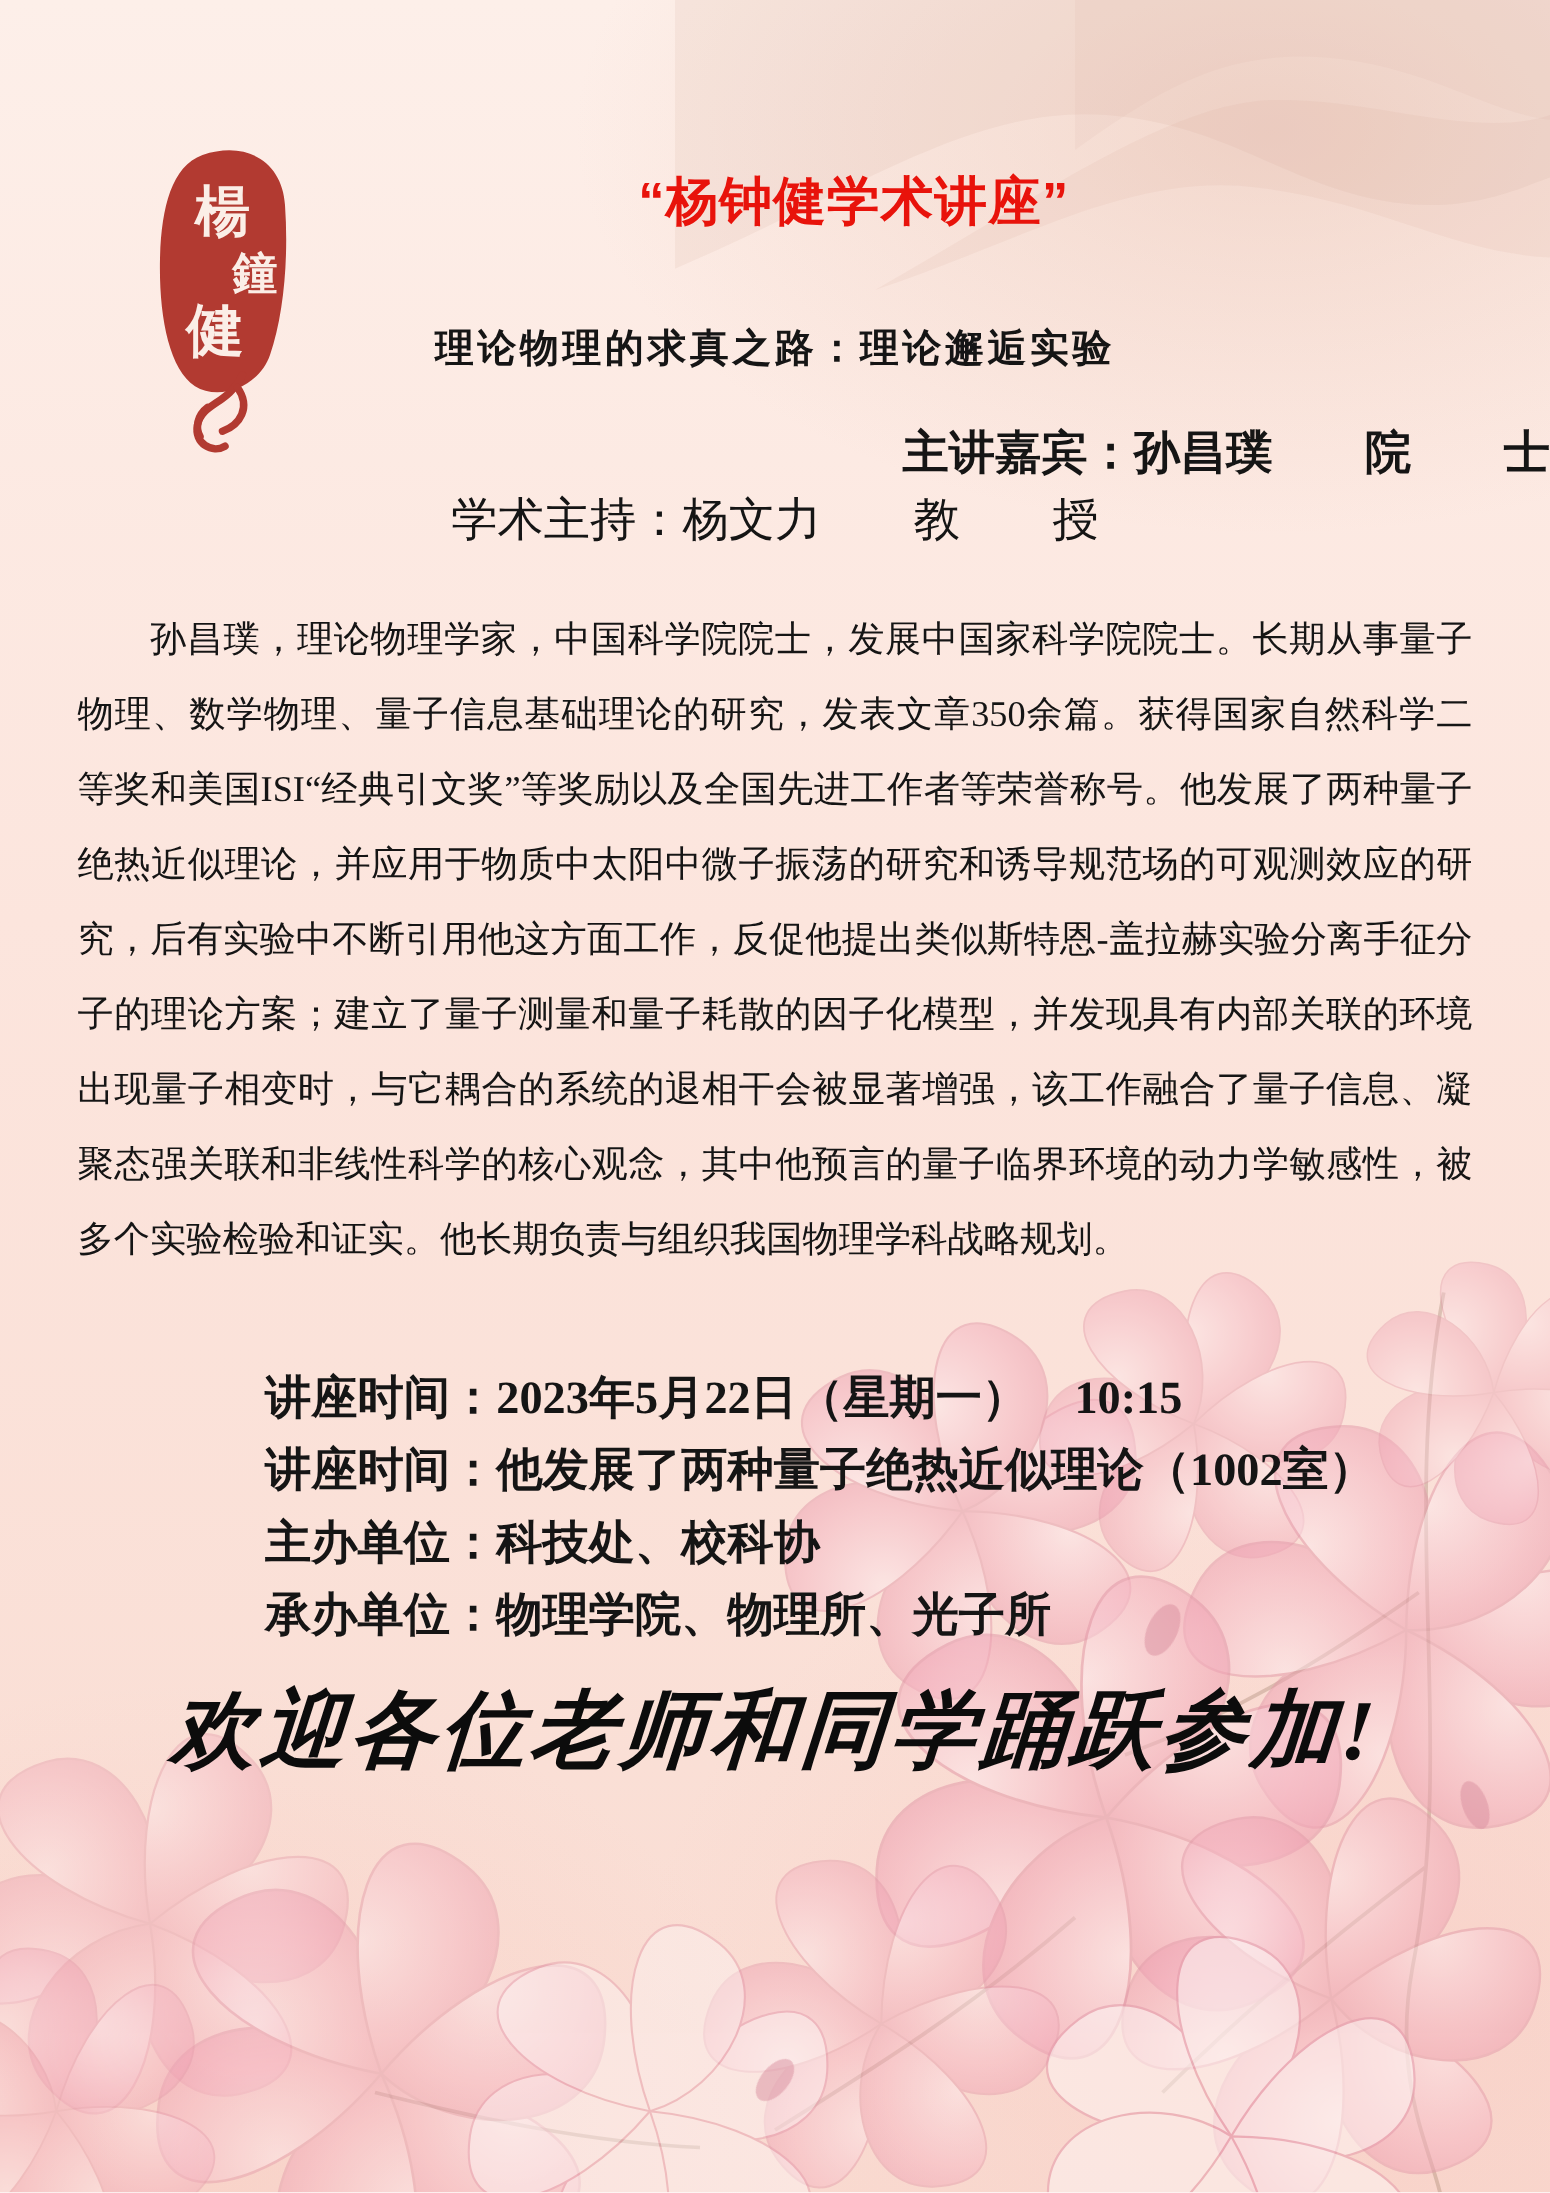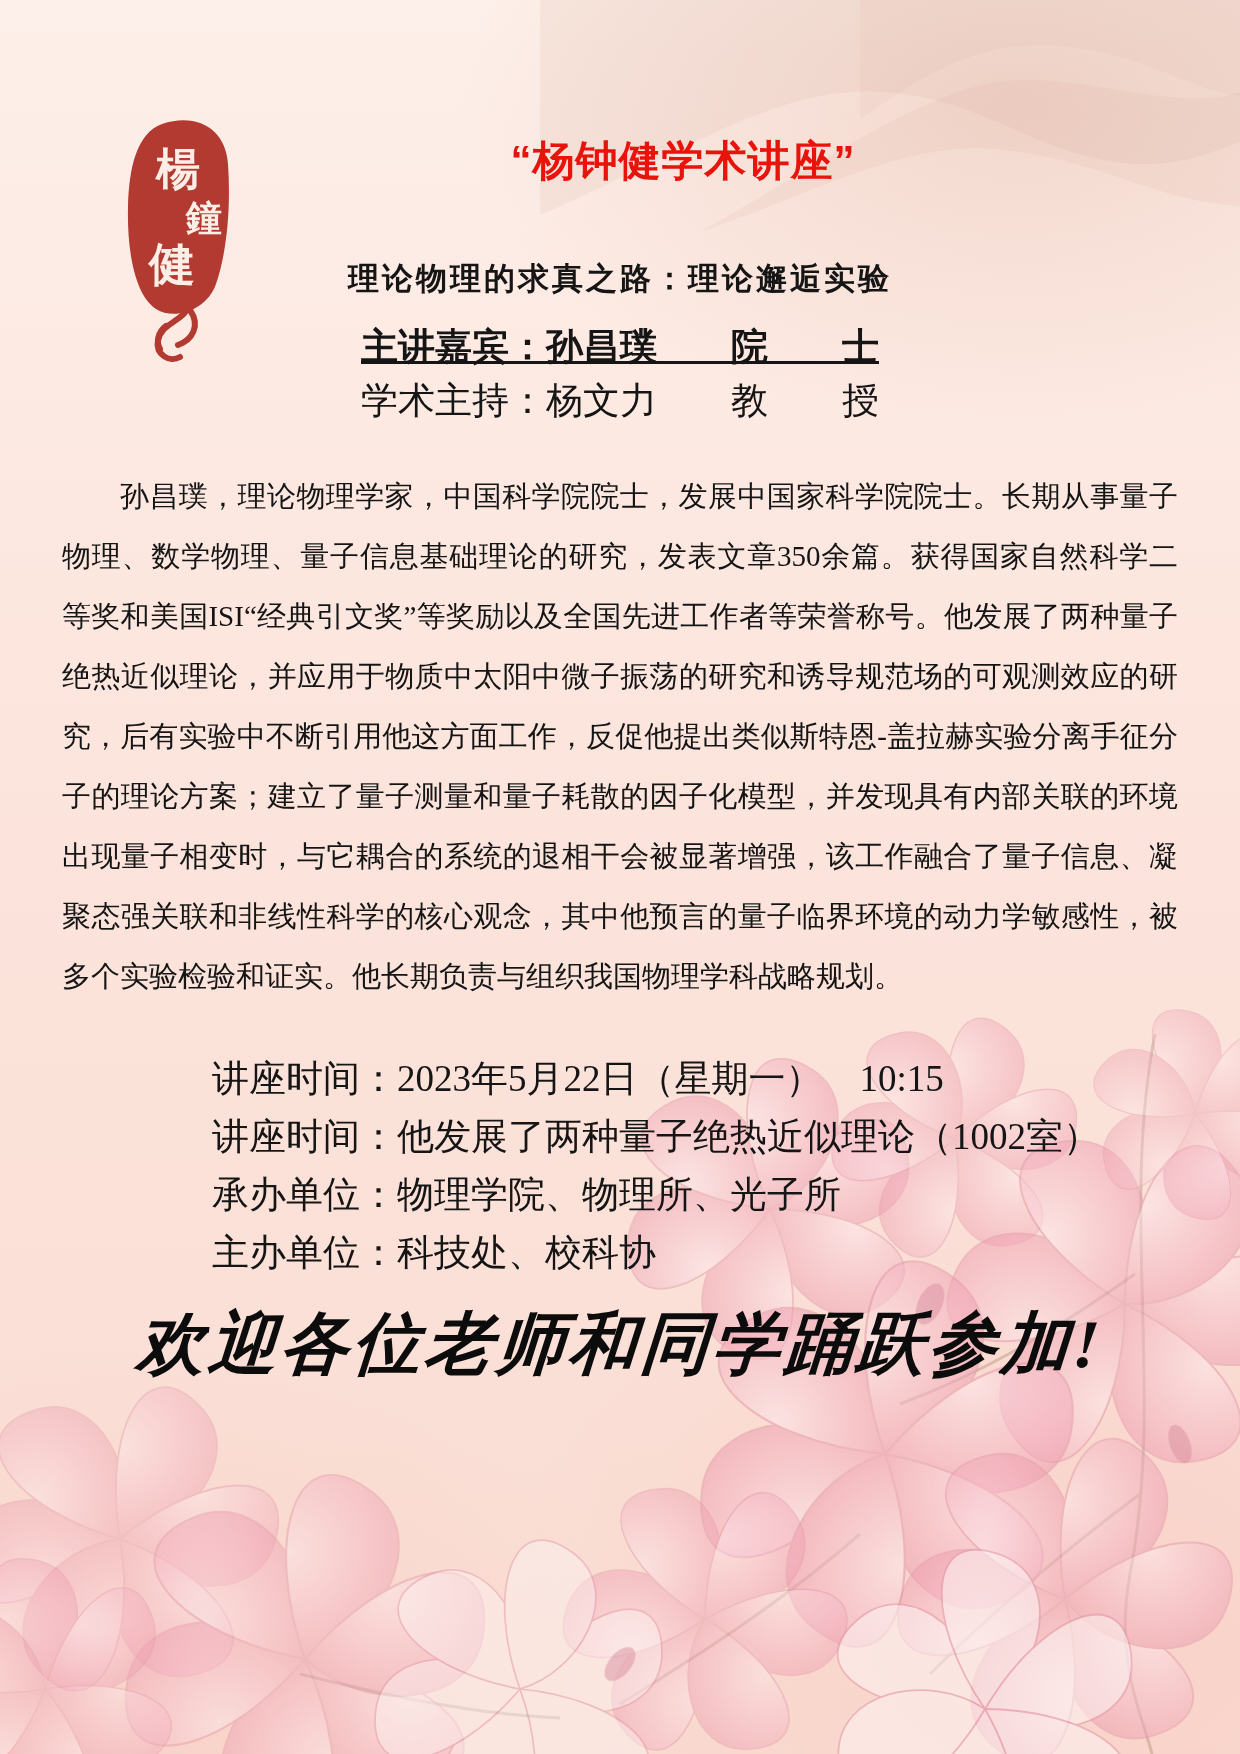--- a/index.html
+++ b/index.html
@@ -24,29 +24,29 @@
     padding-top:128px;margin-left:126px;width:1114px;
     text-align:center;color:#e8130b;
     font-family:"Liberation Sans", sans-serif;font-weight:bold;
   }
   .series-title{font-size:42px;line-height:66px;margin:0;letter-spacing:1px;}
   .series-number{font-size:60px;line-height:63px;margin:34px 0 0 0;letter-spacing:10px;}
   .lecture-title{
     margin-top:60px;text-align:center;
     font-size:31px;line-height:50px;font-weight:bold;letter-spacing:3px;
   }
-  .speaker-line{margin-top:22px;text-align:center;font-size:37px;line-height:42px;font-weight:bold;text-decoration:underline;}
+  .speaker-line{margin-top:38px;text-align:right;font-size:37px;line-height:42px;font-weight:bold;}
   .host-line{margin-top:12px;text-align:center;font-size:37px;line-height:42px;font-weight:normal;}
   .bio{
     margin:44px 62px 0 62px;
     font-size:29px;line-height:60px;
     text-align:justify;text-indent:2em;
     font-weight:500;
   }
-  .details{margin:44px 0 0 212px;font-size:37px;font-weight:normal;}
+  .details{margin:68px 0 0 212px;font-size:37px;font-weight:bold;}
   .detail-row{line-height:58px;white-space:nowrap;}
   .welcome{
     margin-top:16px;text-align:center;
     font-size:68px;line-height:92px;font-weight:bold;font-style:italic;
     letter-spacing:4px;color:#0c0c0c;
     transform:skewX(-4deg);
   }
 </style>
 </head>
 <body>
@@ -128,20 +128,20 @@
     <div class="lecture-title">理论物理的求真之路：理论邂逅实验</div>
 
     <div class="speaker-line">主讲嘉宾：孙昌璞　　院　　士</div>
     <div class="host-line">学术主持：杨文力　　教　　授</div>
 
     <p class="bio">孙昌璞，理论物理学家，中国科学院院士，发展中国家科学院院士。长期从事量子物理、数学物理、量子信息基础理论的研究，发表文章350余篇。获得国家自然科学二等奖和美国ISI“经典引文奖”等奖励以及全国先进工作者等荣誉称号。他发展了两种量子绝热近似理论，并应用于物质中太阳中微子振荡的研究和诱导规范场的可观测效应的研究，后有实验中不断引用他这方面工作，反促他提出类似斯特恩-盖拉赫实验分离手征分子的理论方案；建立了量子测量和量子耗散的因子化模型，并发现具有内部关联的环境出现量子相变时，与它耦合的系统的退相干会被显著增强，该工作融合了量子信息、凝聚态强关联和非线性科学的核心观念，其中他预言的量子临界环境的动力学敏感性，被多个实验检验和证实。他长期负责与组织我国物理学科战略规划。</p>
 
     <div class="details">
       <div class="detail-row"><span>讲座时间：</span><span>2023年5月22日（星期一）　10:15</span></div>
       <div class="detail-row"><span>讲座时间：</span><span>他发展了两种量子绝热近似理论（1002室）</span></div>
+      <div class="detail-row"><span>主办单位：</span><span>科技处、校科协</span></div>
       <div class="detail-row"><span>承办单位：</span><span>物理学院、物理所、光子所</span></div>
-      <div class="detail-row"><span>主办单位：</span><span>科技处、校科协</span></div>
     </div>
 
     <div class="welcome">欢迎各位老师和同学踊跃参加!</div>
   </div>
 
 </div>
 
 </body></html>

